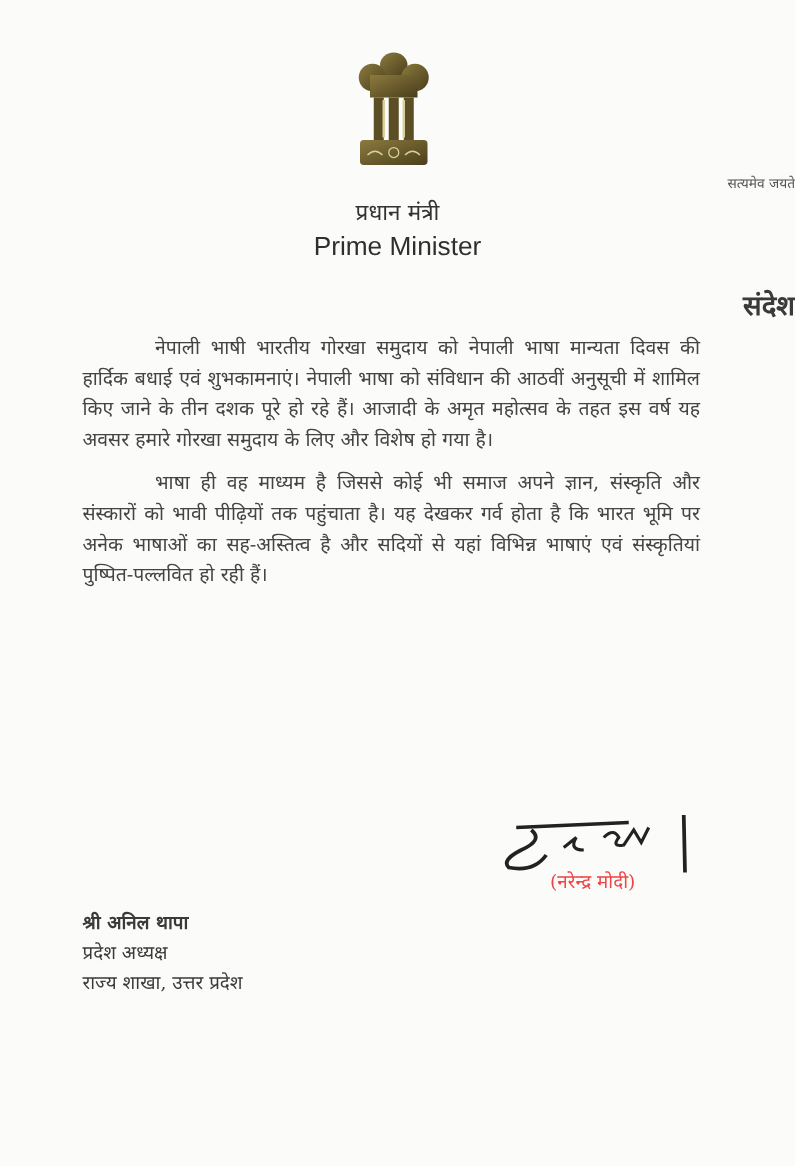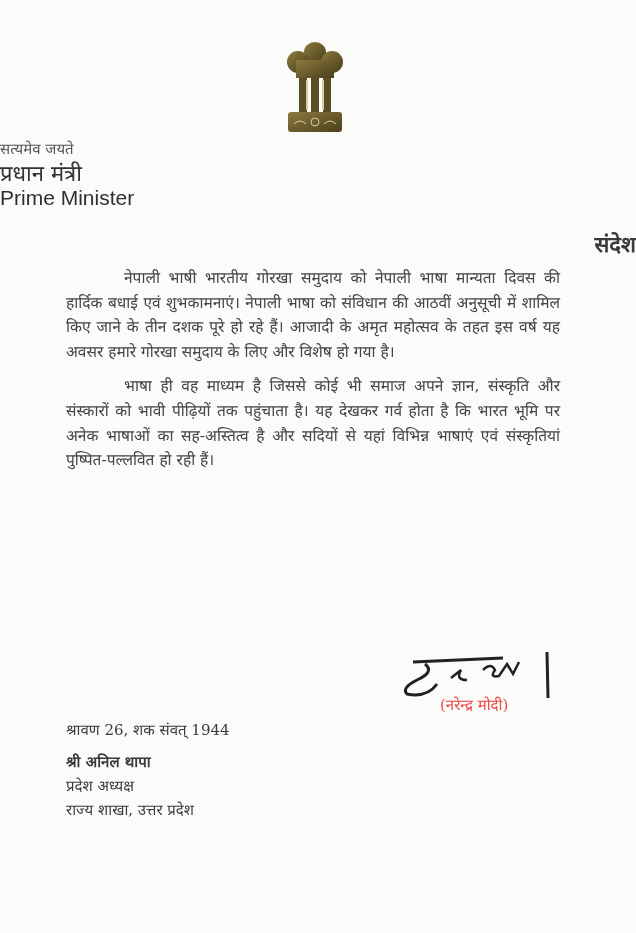--- a/index.html
+++ b/index.html
@@ -1,23 +1,23 @@
 <!DOCTYPE html>
 <html><head>
   <meta charset="utf-8">
   <style>
     html, body { margin:0; padding:0; }
     body {
       width:636px; height:933px; background:#fbfbf9; position:relative; overflow:hidden;
       font-family: "DejaVu Serif", serif; color:#3a3a3a;
     }
     .emblem { position:absolute; left:284px; top:38px; width:62px; height:98px; }
-    .motto { position:absolute; left:0; width:636px; top:138px; text-align:left; font-size:15px; color:#555; }
-    .pm-hi { position:absolute; left:0; width:636px; top:157px; text-align:left; font-size:22px; color:#333; }
-    .pm-en { position:absolute; left:0; width:636px; top:186px; text-align:left; font-family:"Liberation Sans", sans-serif; font-size:21px; color:#2f2f2f; }
+    .motto { position:absolute; left:0; width:636px; top:138px; text-align:right; font-size:11px; color:#555; }
+    .pm-hi { position:absolute; left:0; width:636px; top:157px; text-align:center; font-size:18px; color:#333; }
+    .pm-en { position:absolute; left:0; width:636px; top:186px; text-align:center; font-family:"Liberation Sans", sans-serif; font-size:21px; color:#2f2f2f; }
     .title { position:absolute; left:0; width:636px; top:228px; text-align:right; font-size:22px; font-weight:bold; color:#3a3a3a; }
     .body { position:absolute; left:66px; width:506px; top:266px; font-size:15.5px; line-height:24.6px; text-align:justify; color:#444; }
     .body p { margin:0 12px 10px 0; text-indent:58px; }
     .sig-img { position:absolute; left:383px; top:650px; width:170px; height:50px; }
     .sig-name { position:absolute; left:440px; top:694px; font-size:15px; color:#ef4444; }
     .foot { position:absolute; left:66px; top:718px; font-size:15px; line-height:24px; color:#3a3a3a; }
     .foot .gap { height:8px; }
     .bold { font-weight:bold; }
   </style>
 </head>
@@ -61,18 +61,17 @@
 <svg class="sig-img" viewBox="0 0 170 50">
   <path d="M30 12 L120 8" stroke="#222" stroke-width="3" fill="none"></path>
   <path d="M42 14 q10 8 -8 16 q-16 8 -10 14 q20 4 30 -10" stroke="#222" stroke-width="3" fill="none"></path>
   <path d="M68 28 l10 -8 q-6 10 6 10" stroke="#222" stroke-width="2.5" fill="none"></path>
   <path d="M100 20 q8 -8 12 0 q-6 8 4 6 l8 -12 l6 10 l6 -12" stroke="#222" stroke-width="2.5" fill="none"></path>
   <path d="M164 2 L165 48" stroke="#222" stroke-width="3" fill="none"></path>
 </svg>
 <div class="sig-name">(नरेन्द्र मोदी)</div>
 
 <div class="foot">
-  <div>श्रावण 26, शक संवत् 1944</div>
   <div class="gap"></div>
   <div class="bold">श्री अनिल थापा</div>
   <div>प्रदेश अध्यक्ष</div>
   <div>राज्य शाखा, उत्तर प्रदेश</div>
 </div>
 
 </body></html>

